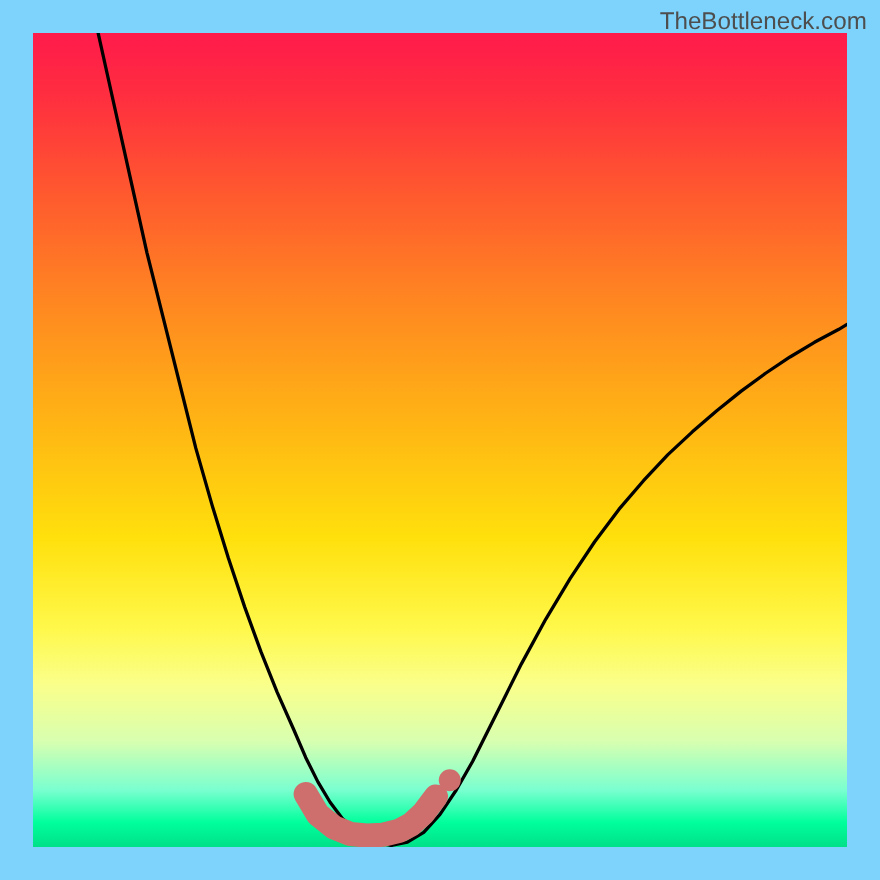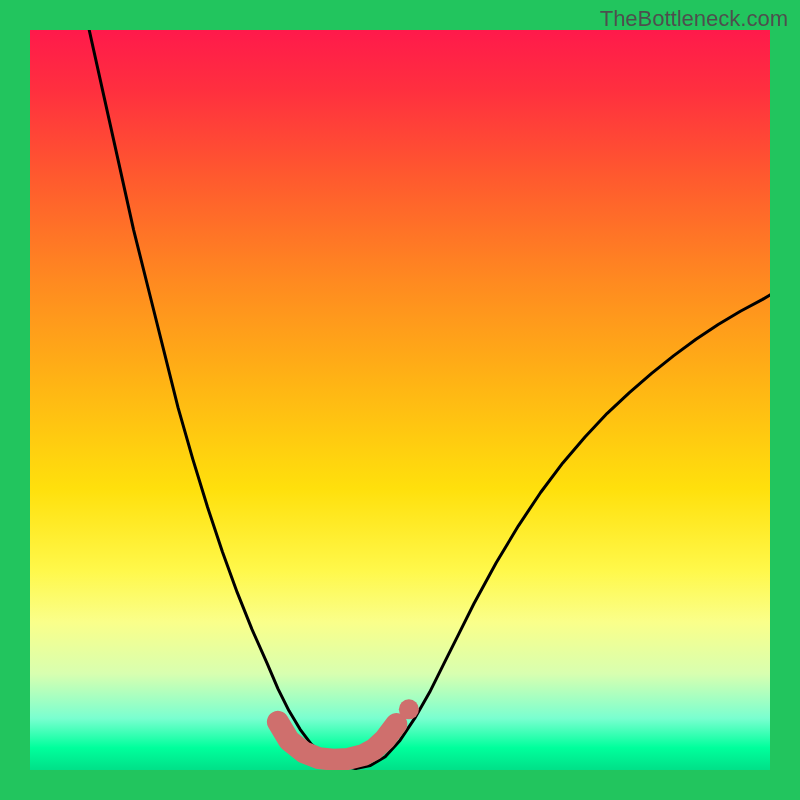--- a/index.html
+++ b/index.html
@@ -1,17 +1,17 @@
 <!DOCTYPE html>
 <html><head>
 <meta charset="utf-8">
 <style>
   * { margin: 0; padding: 0; box-sizing: border-box; }
   body { width: 800px; height: 800px; background: #000; position: relative; font-family: Arial, sans-serif; }
-  .outer { width: 800px; height: 800px; background: #22c55e; position: relative; }
+  .outer { width: 800px; height: 800px; background: #7dd3fc; position: relative; }
   .watermark { position: absolute; top: 6px; right: 12px; color: #4e4e4e; font-size: 22px; font-weight: 500; z-index: 10; }
   .plot-area { position: absolute; top: 30px; left: 30px; width: 740px; height: 740px; }
   .gradient {
     position: absolute; inset: 0;
     background: linear-gradient(to bottom,
       #ff1a4b 0%,
       #ff2f3f 8%,
       #ff5a2e 20%,
       #ff8a20 34%,
       #ffb514 48%,

